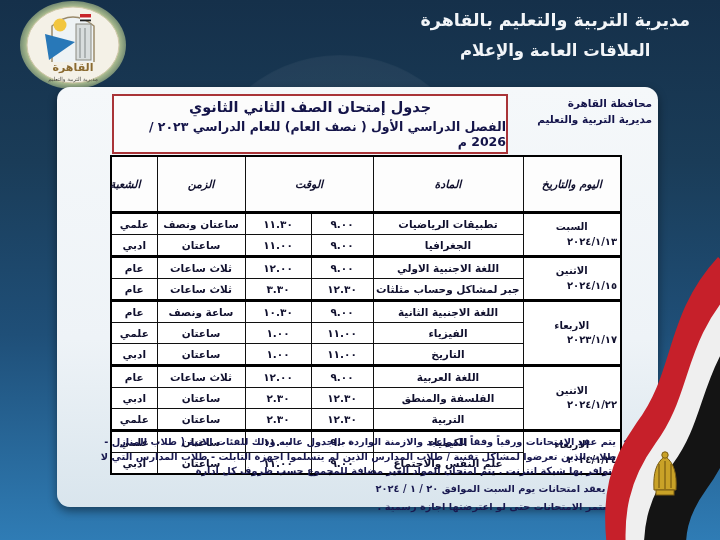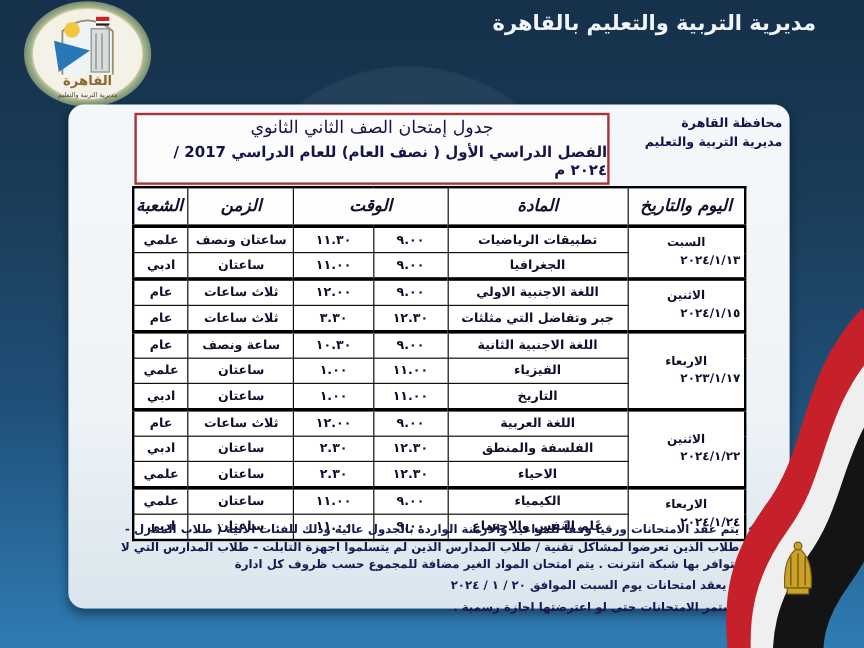--- a/index.html
+++ b/index.html
@@ -2,41 +2,41 @@
 <html lang="ar" dir="rtl"><head>
 <meta charset="utf-8">
 <style>
   html,body{margin:0;padding:0;}
   body{font-family:"DejaVu Sans",sans-serif;}
   .stage{position:relative;width:720px;height:540px;overflow:hidden;
     background:linear-gradient(180deg,#15304a 0%,#1a3c58 30%,#1f4f78 62%,#2f7cb5 100%);}
   .watermark{position:absolute;left:195px;top:55px;width:290px;height:290px;border-radius:50%;
     background:radial-gradient(circle,rgba(255,255,255,0.07) 0%,rgba(255,255,255,0.05) 70%,rgba(255,255,255,0) 72%);}
   
-  .banner-text{position:absolute;top:10px;right:40px;text-align:center;color:#f2f5f8;margin-left:44px;}
+  .banner-text{position:absolute;top:10px;right:30px;text-align:center;color:#f2f5f8;margin-left:44px;}
   .banner-text .l1{font-size:17.5px;font-weight:bold;}
   .banner-text .l2{font-size:16.5px;font-weight:bold;margin-top:11px;}
   .logo{position:absolute;left:18px;top:0px;}
   
   .card{position:absolute;left:57px;top:87px;width:601px;height:420px;border-radius:13px;
     background:linear-gradient(180deg,#f5f8fa 0%,#eef3f7 60%,#d9e5ed 100%);
     box-shadow:0 4px 10px rgba(0,0,0,0.45);}
   .title-box{position:absolute;left:55px;top:7px;width:392px;height:56px;border:2px solid #a93438;
     background:#fcfcfc;display:flex;flex-direction:column;justify-content:center;align-items:center;}
-  .title-box .t1{font-size:14.5px;font-weight:normal;color:#141449;}
+  .title-box .t1{font-size:14.5px;font-weight:bold;color:#141449;}
   .title-box .t2{font-size:12.5px;font-weight:bold;color:#141449;margin-top:4px;}
   .org-block{position:absolute;right:6px;top:8px;width:148px;color:#13134a;
     font-size:10.5px;font-weight:bold;line-height:1.55;}
   
   table.exam{position:absolute;right:36px;top:68px;border-collapse:collapse;table-layout:fixed;
     width:510px;background:#fff;direction:rtl;}
   table.exam,table.exam td,table.exam th{border:1px solid #101010;}
   table.exam{border:2px solid #000;}
-  table.exam th{height:22px;font-size:14px;font-weight:bold;color:#10102e;font-style:italic;
-    border-bottom:2.5px solid #000;background:#fdfdfd;padding:4px;}
+  table.exam th{height:22px;font-size:11px;font-weight:bold;color:#10102e;font-style:italic;
+    border-bottom:2.5px solid #000;background:#fdfdfd;padding:16px;}
   table.exam td{height:20px;padding:0 3px;text-align:center;color:#10102e;font-weight:bold;
     font-size:10.5px;white-space:nowrap;overflow:hidden;}
   table.exam td.c-subject{font-size:10.5px;}
   table.exam td.c-day{font-size:10px;line-height:1.45;}
   table.exam td.c-day .date{letter-spacing:.5px;text-align:right;}
   table.exam tr.group-start td{border-top:3px solid #000;}
   
   .notes{position:absolute;right:26px;top:348px;width:552px;color:#191950;}
   .note{display:flex;flex-direction:row;align-items:flex-start;margin-bottom:3px;}
   .note .marker{font-size:10px;margin-left:7px;color:#23235e;flex:0 0 auto;padding-top:1px;}
@@ -45,20 +45,21 @@
   .flag{position:absolute;right:-6px;top:240px;width:140px;height:300px;pointer-events:none;}
 </style>
 </head>
 <body>
 
 <div class="stage">
   <div class="watermark"></div>
 
   <div class="banner-text">
     <div class="l1">مديرية التربية والتعليم بالقاهرة</div>
+    <div class="l2">العلاقات العامة والإعلام</div>
   </div>
 
   <div class="logo">
     <svg width="110" height="92" viewBox="0 0 110 92">
       <defs>
         <radialGradient id="glow" cx="50%" cy="50%" r="55%">
           <stop offset="70%" stop-color="#dde8ac"></stop>
           <stop offset="100%" stop-color="#b9cf8a" stop-opacity="0.35"></stop>
         </radialGradient>
       </defs>
@@ -75,21 +76,21 @@
       <path d="M27,34 L57,42 L31,60 Z" fill="#2878b8"></path>
       <text x="55" y="71" text-anchor="middle" font-size="11" font-weight="bold" fill="#8a6a30" font-family="DejaVu Sans, sans-serif">القاهرة</text>
       <text x="55" y="81" text-anchor="middle" font-size="5.5" fill="#4a4a42" font-family="DejaVu Sans, sans-serif">مديرية التربية والتعليم</text>
     </svg>
   </div>
 
   <div class="card">
 
     <div class="title-box">
       <div class="t1">جدول إمتحان الصف الثاني الثانوي</div>
-      <div class="t2">الفصل الدراسي الأول ( نصف العام) للعام الدراسي 2017 / ٢٠٢٤ م</div>
+      <div class="t2">الفصل الدراسي الأول ( نصف العام) للعام الدراسي ٢٠٢٣ / 2026 م</div>
     </div>
 
     <div class="org-block">
       <div>محافظة القاهرة</div>
       <div>مديرية التربية والتعليم</div>
     </div>
 
     <table class="exam">
       <colgroup>
         <col style="width:98px">
@@ -132,21 +133,21 @@
               <div>الاثنين</div>
               <div class="date">٢٠٢٤/١/١٥</div>
             </td>
             <td class="c-subject">اللغة الاجنبية الاولي</td>
             <td class="c-from">٩.٠٠</td>
             <td class="c-to">١٢.٠٠</td>
             <td class="c-dur">ثلاث ساعات</td>
             <td class="c-sec">عام</td>
           </tr>
           <tr>
-            <td class="c-subject">جبر وتفاضل التي مثلثات</td>
+            <td class="c-subject">جبر لمشاكل وحساب مثلثات</td>
             <td class="c-from">١٢.٣٠</td>
             <td class="c-to">٣.٣٠</td>
             <td class="c-dur">ثلاث ساعات</td>
             <td class="c-sec">عام</td>
           </tr>
           <tr class="group-start">
             <td class="c-day" rowspan="3">
               <div>الاربعاء</div>
               <div class="date">٢٠٢٣/١/١٧</div>
             </td>
@@ -182,21 +183,21 @@
             <td class="c-sec">عام</td>
           </tr>
           <tr>
             <td class="c-subject">الفلسفة والمنطق</td>
             <td class="c-from">١٢.٣٠</td>
             <td class="c-to">٢.٣٠</td>
             <td class="c-dur">ساعتان</td>
             <td class="c-sec">ادبي</td>
           </tr>
           <tr>
-            <td class="c-subject">الاحياء</td>
+            <td class="c-subject">التربية</td>
             <td class="c-from">١٢.٣٠</td>
             <td class="c-to">٢.٣٠</td>
             <td class="c-dur">ساعتان</td>
             <td class="c-sec">علمي</td>
           </tr>
           <tr class="group-start">
             <td class="c-day" rowspan="2">
               <div>الاربعاء</div>
               <div class="date">٢٠٢٤/١/٢٤</div>
             </td>

